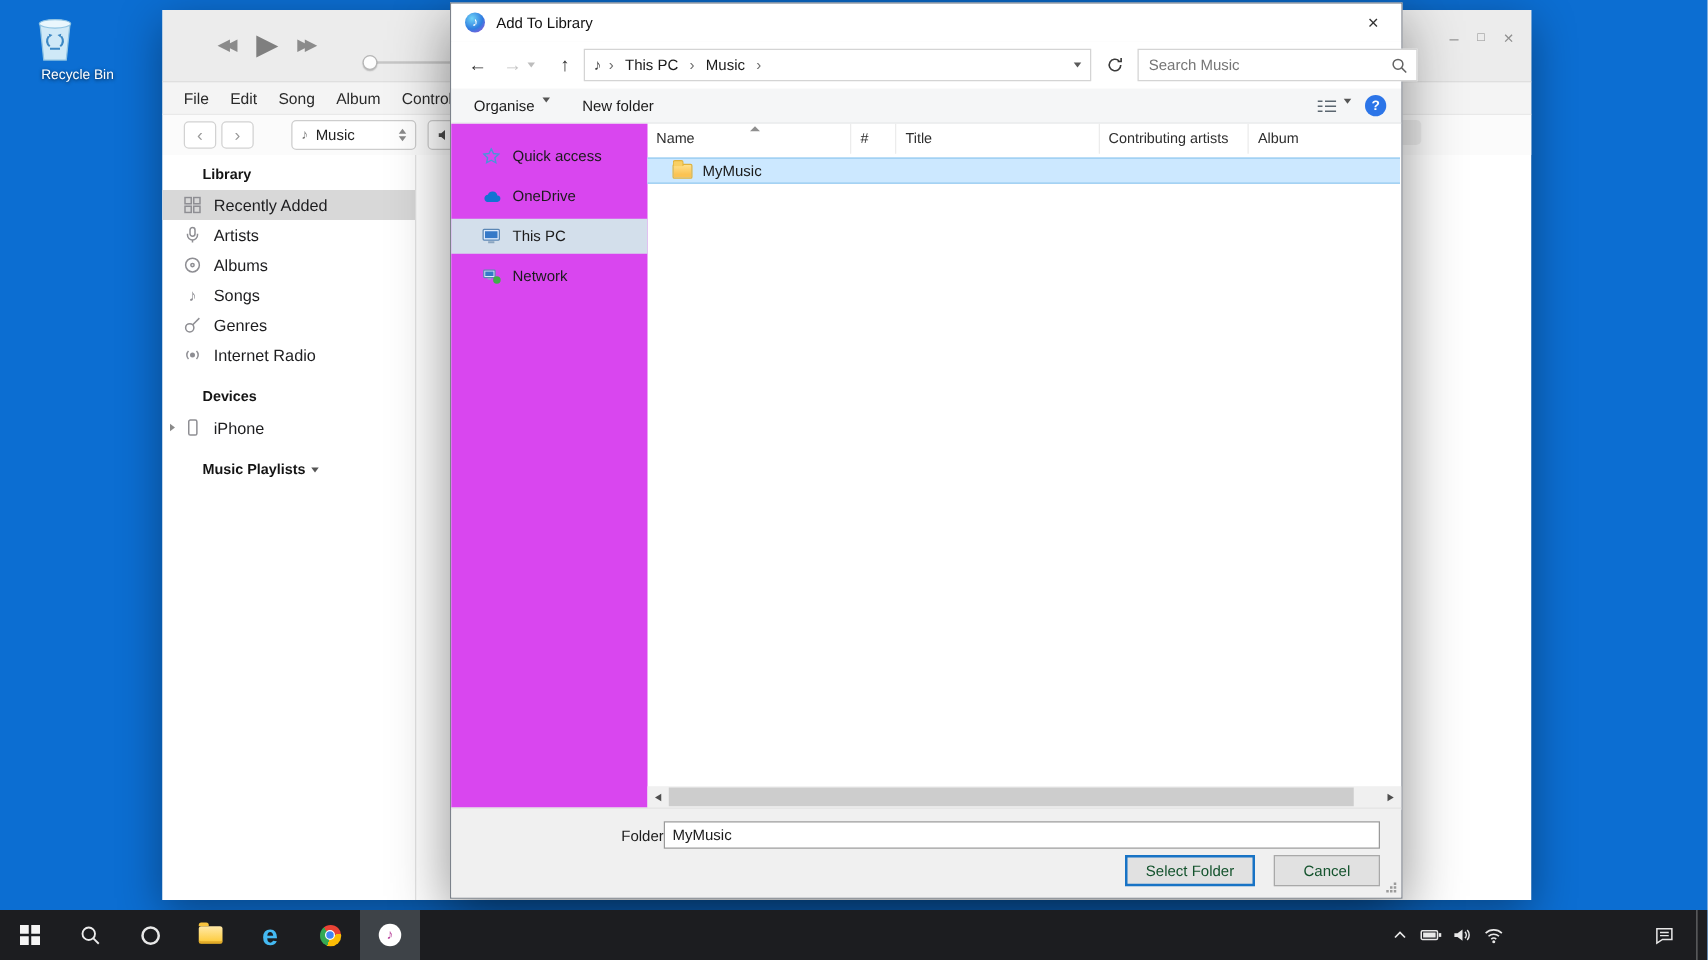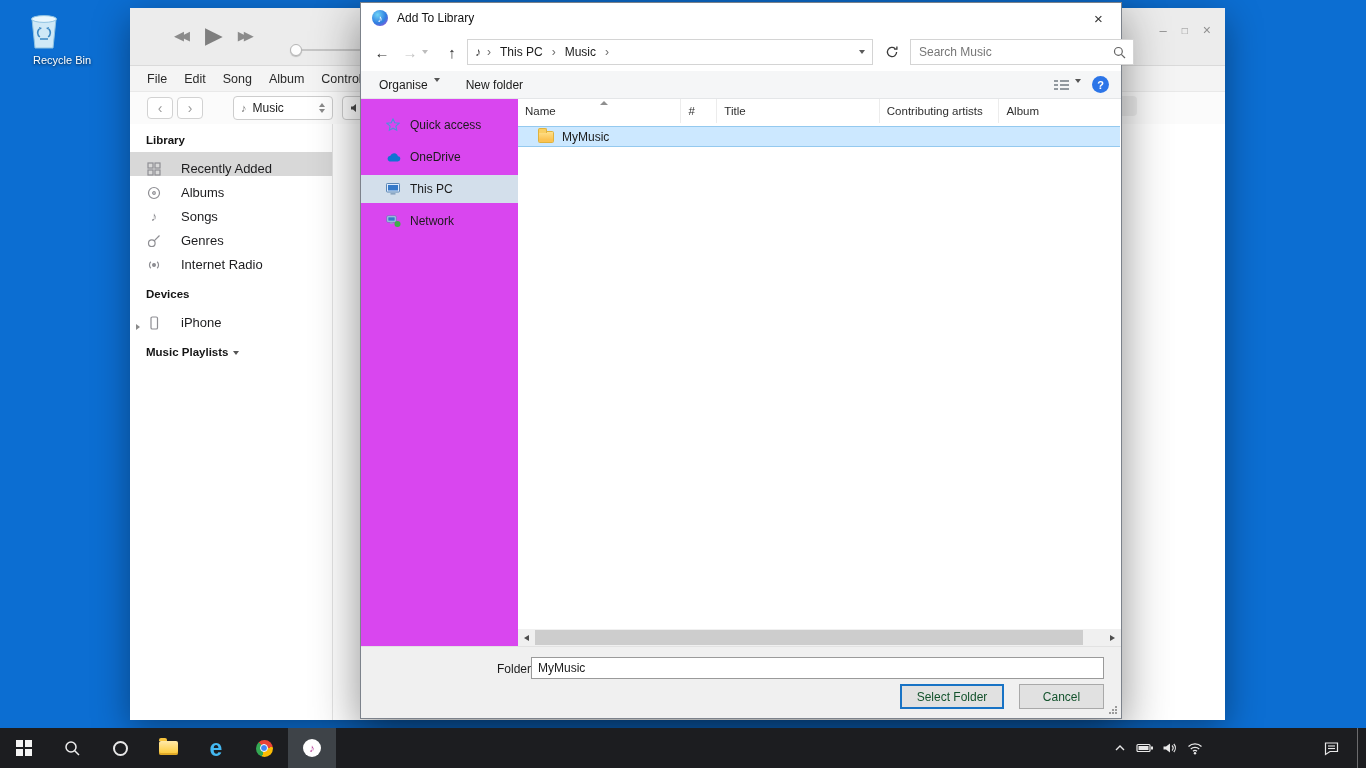--- a/index.html
+++ b/index.html
@@ -33,22 +33,22 @@
             background:#fff;display:flex;align-items:center;padding:0 7px;gap:6px;font-size:12px;color:#222}
   .music-select .note{color:#7a7a7a;font-size:11px}
   .dbl-caret{margin-left:auto}
   .tri-up-s,.tri-down-s{width:0;height:0;border-left:3px solid transparent;border-right:3px solid transparent;display:block}
   .tri-up-s{border-bottom:4px solid #8a8a8a;margin-bottom:2px}
   .tri-down-s{border-top:4px solid #8a8a8a}
   .extra-btn{position:absolute;left:212px;top:4px;width:26px;height:24px;border:1px solid #cdcdcd;border-radius:4px;background:#fff;
             display:flex;align-items:center;justify-content:center}
   .it-sidebar{position:absolute;top:116px;left:0;width:203px;bottom:0;background:#fff;border-right:1px solid #e4e4e4;
             padding-top:10px;font-size:13px;color:#1d1d1f}
-  .sb-heading{font-size:11.5px;font-weight:bold;color:#141414;padding-left:16px;margin-bottom:6px}
-  .sb-item{height:24px;display:flex;align-items:flex-end;gap:19px;padding-left:16px;position:relative}
+  .sb-heading{font-size:11.5px;font-weight:bold;color:#141414;padding-left:32px;margin-bottom:6px}
+  .sb-item{height:24px;display:flex;align-items:center;gap:9px;padding-left:16px;position:relative}
   .sb-item.selected{background:#d8d8d8}
   .sb-icn{width:16px;display:flex;justify-content:center;color:#8e8e93;font-size:13px}
   .sb-sec{margin-top:16px}
   .disc{width:0;height:0;border-left:4px solid #8a8a8a;border-top:3px solid transparent;border-bottom:3px solid transparent;
         position:absolute;left:6px}
   .head-caret{display:inline-block;width:0;height:0;border-left:3.5px solid transparent;border-right:3.5px solid transparent;
         border-top:4px solid #555;margin-left:5px;vertical-align:middle}
   .it-search-remnant{position:absolute;top:88px;left:973px;width:34px;height:20px;background:#ededed;border-radius:4px}
 
   
@@ -203,20 +203,30 @@
             <rect x="8" y="1" width="5" height="5"></rect>
           <rect x="1" y="8" width="5" height="5"></rect>
             <rect x="8" y="8" width="5" height="5"></rect>
           </svg>
       </span>
       <span>Recently Added</span>
     </div>
     <div class="sb-item">
       <span class="sb-icn">
         <svg width="14" height="14" viewBox="0 0 14 14" fill="none" stroke="#8e8e93" stroke-width="1.2">
+          <rect x="5" y="1" width="4" height="7" rx="2"></rect>
+            <path d="M3 6v1a4 4 0 0 0 8 0V6"></path>
+            <line x1="7" y1="11" x2="7" y2="13"></line>
+          </svg>
+      </span>
+      <span>Artists</span>
+    </div>
+    <div class="sb-item">
+      <span class="sb-icn">
+        <svg width="14" height="14" viewBox="0 0 14 14" fill="none" stroke="#8e8e93" stroke-width="1.2">
           <circle cx="7" cy="7" r="5.5"></circle>
             <circle cx="7" cy="7" r="1.3"></circle>
           </svg>
       </span>
       <span>Albums</span>
     </div>
     <div class="sb-item">
       <span class="sb-icn">♪</span>
       <span>Songs</span>
     </div>

